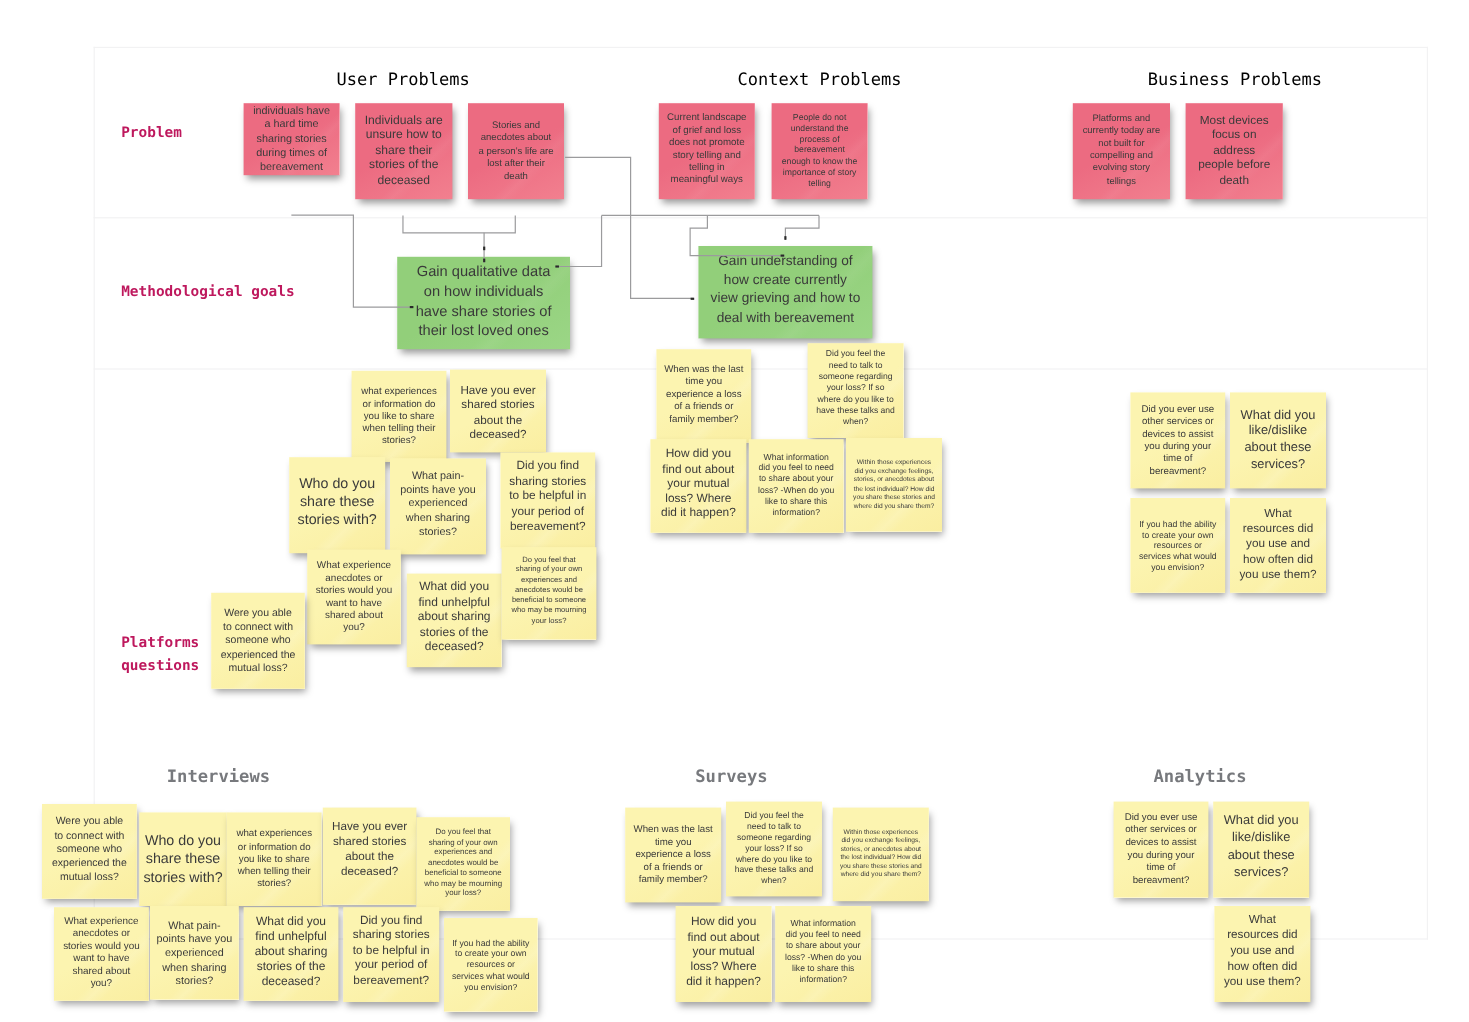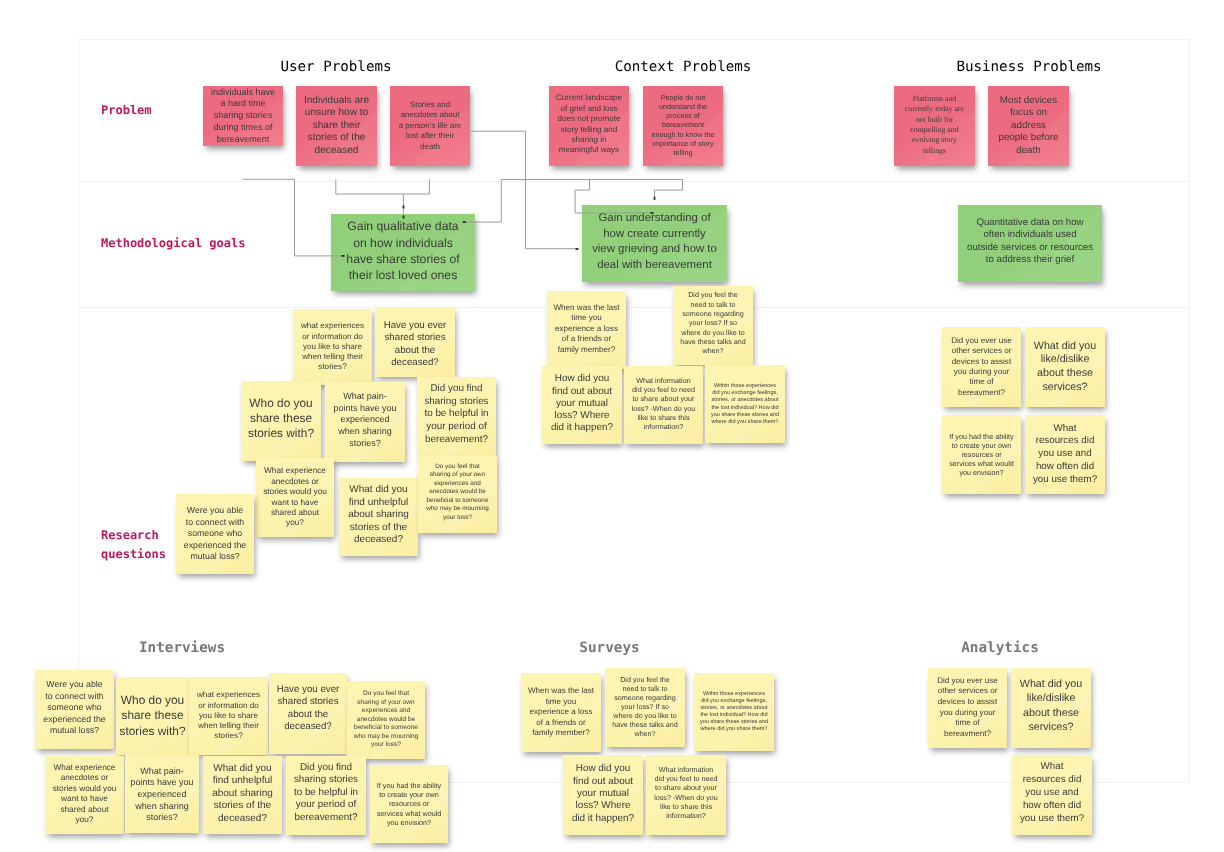--- a/index.html
+++ b/index.html
@@ -56,21 +56,21 @@
     <div class="colhead" style="left: 336px; top: 60px;">User Problems</div>
     <div class="colhead" style="left: 683px; top: 60px;">Context Problems</div>
     <div class="colhead" style="left: 1029px; top: 60px;">Business Problems</div>
     <div class="rowlabel" style="left: 101px; top: 101px;">
       <div>Problem</div>
     </div>
     <div class="rowlabel" style="left: 101px; top: 234px;">
       <div>Methodological goals</div>
     </div>
     <div class="rowlabel" style="left: 101px; top: 526px;">
-      <div>Research</div>
+      <div>Platforms</div>
       <div>questions</div>
     </div>
     <div class="secthead" style="left: 182px; top: 641px;">Interviews</div>
     <div class="secthead" style="left: 609.5px; top: 641px;">Surveys</div>
     <div class="secthead" style="left: 1000px; top: 641px;">Analytics</div>
     <div class="note pink" style="left: 203px; top: 86px; width: 80px; height: 60px; font-size: 9px; line-height: 11.7px;">
       <span>
         <div>individuals have</div>
         <div>a hard time</div>
         <div>sharing stories</div>
@@ -95,36 +95,36 @@
         <div>lost after their</div>
         <div>death</div>
       </span>
     </div>
     <div class="note pink" style="left: 549px; top: 86px; width: 80px; height: 80px; font-size: 8.1px; line-height: 10.4px;">
       <span style="position: relative; top: -1.5px;">
         <div>Current landscape</div>
         <div>of grief and loss</div>
         <div>does not promote</div>
         <div>story telling and</div>
-        <div>sharing in</div>
+        <div>telling in</div>
         <div>meaningful ways</div>
       </span>
     </div>
     <div class="note pink" style="left: 643px; top: 86px; width: 80px; height: 80px; font-size: 7.238px; line-height: 9.25px;">
       <span style="position: relative; top: -1px;">
         <div>People do not</div>
         <div>understand the</div>
         <div>process of</div>
         <div>bereavement</div>
         <div>enough to know the</div>
         <div>importance of story</div>
         <div>telling</div>
       </span>
     </div>
-    <div class="note pink" style="left: 894px; top: 86px; width: 81px; height: 80px; font-size: 7.8px; line-height: 10.4px; font-family: Liberation Serif, serif;">
+    <div class="note pink" style="left: 894px; top: 86px; width: 81px; height: 80px; font-size: 7.8px; line-height: 10.4px;">
       <span style="position: relative; top: -1px;">
         <div>Platforms and</div>
         <div>currently today are</div>
         <div>not built for</div>
         <div>compelling and</div>
         <div>evolving story</div>
         <div>tellings</div>
       </span>
     </div>
     <div class="note pink" style="left: 988px; top: 86px; width: 81px; height: 80px; font-size: 9.832px; line-height: 12.6px;">
@@ -143,28 +143,20 @@
         <div>have share stories of</div>
         <div>their lost loved ones</div>
       </span>
     </div>
     <div class="note green" style="left: 582px; top: 205px; width: 145px; height: 77px; font-size: 11.4px; line-height: 15.4px;">
       <span style="position: relative; top: -1.4px;">
         <div>Gain understanding of</div>
         <div>how create currently</div>
         <div>view grieving and how to</div>
         <div>deal with bereavement</div>
-      </span>
-    </div>
-    <div class="note green" style="left: 958px; top: 205px; width: 144px; height: 77px; font-size: 9.7px; line-height: 12.4px;">
-      <span style="position: relative; top: -1.7px;">
-        <div>Quantitative data on how</div>
-        <div>often individuals used</div>
-        <div>outside services or resources</div>
-        <div>to address their grief</div>
       </span>
     </div>
     <div class="note yellow" style="left: 293px; top: 309px; width: 79px; height: 76px; font-size: 8.116px; line-height: 10.3px;">
       <span>
         <div>what experiences</div>
         <div>or information do</div>
         <div>you like to share</div>
         <div>when telling their</div>
         <div>stories?</div>
       </span>

